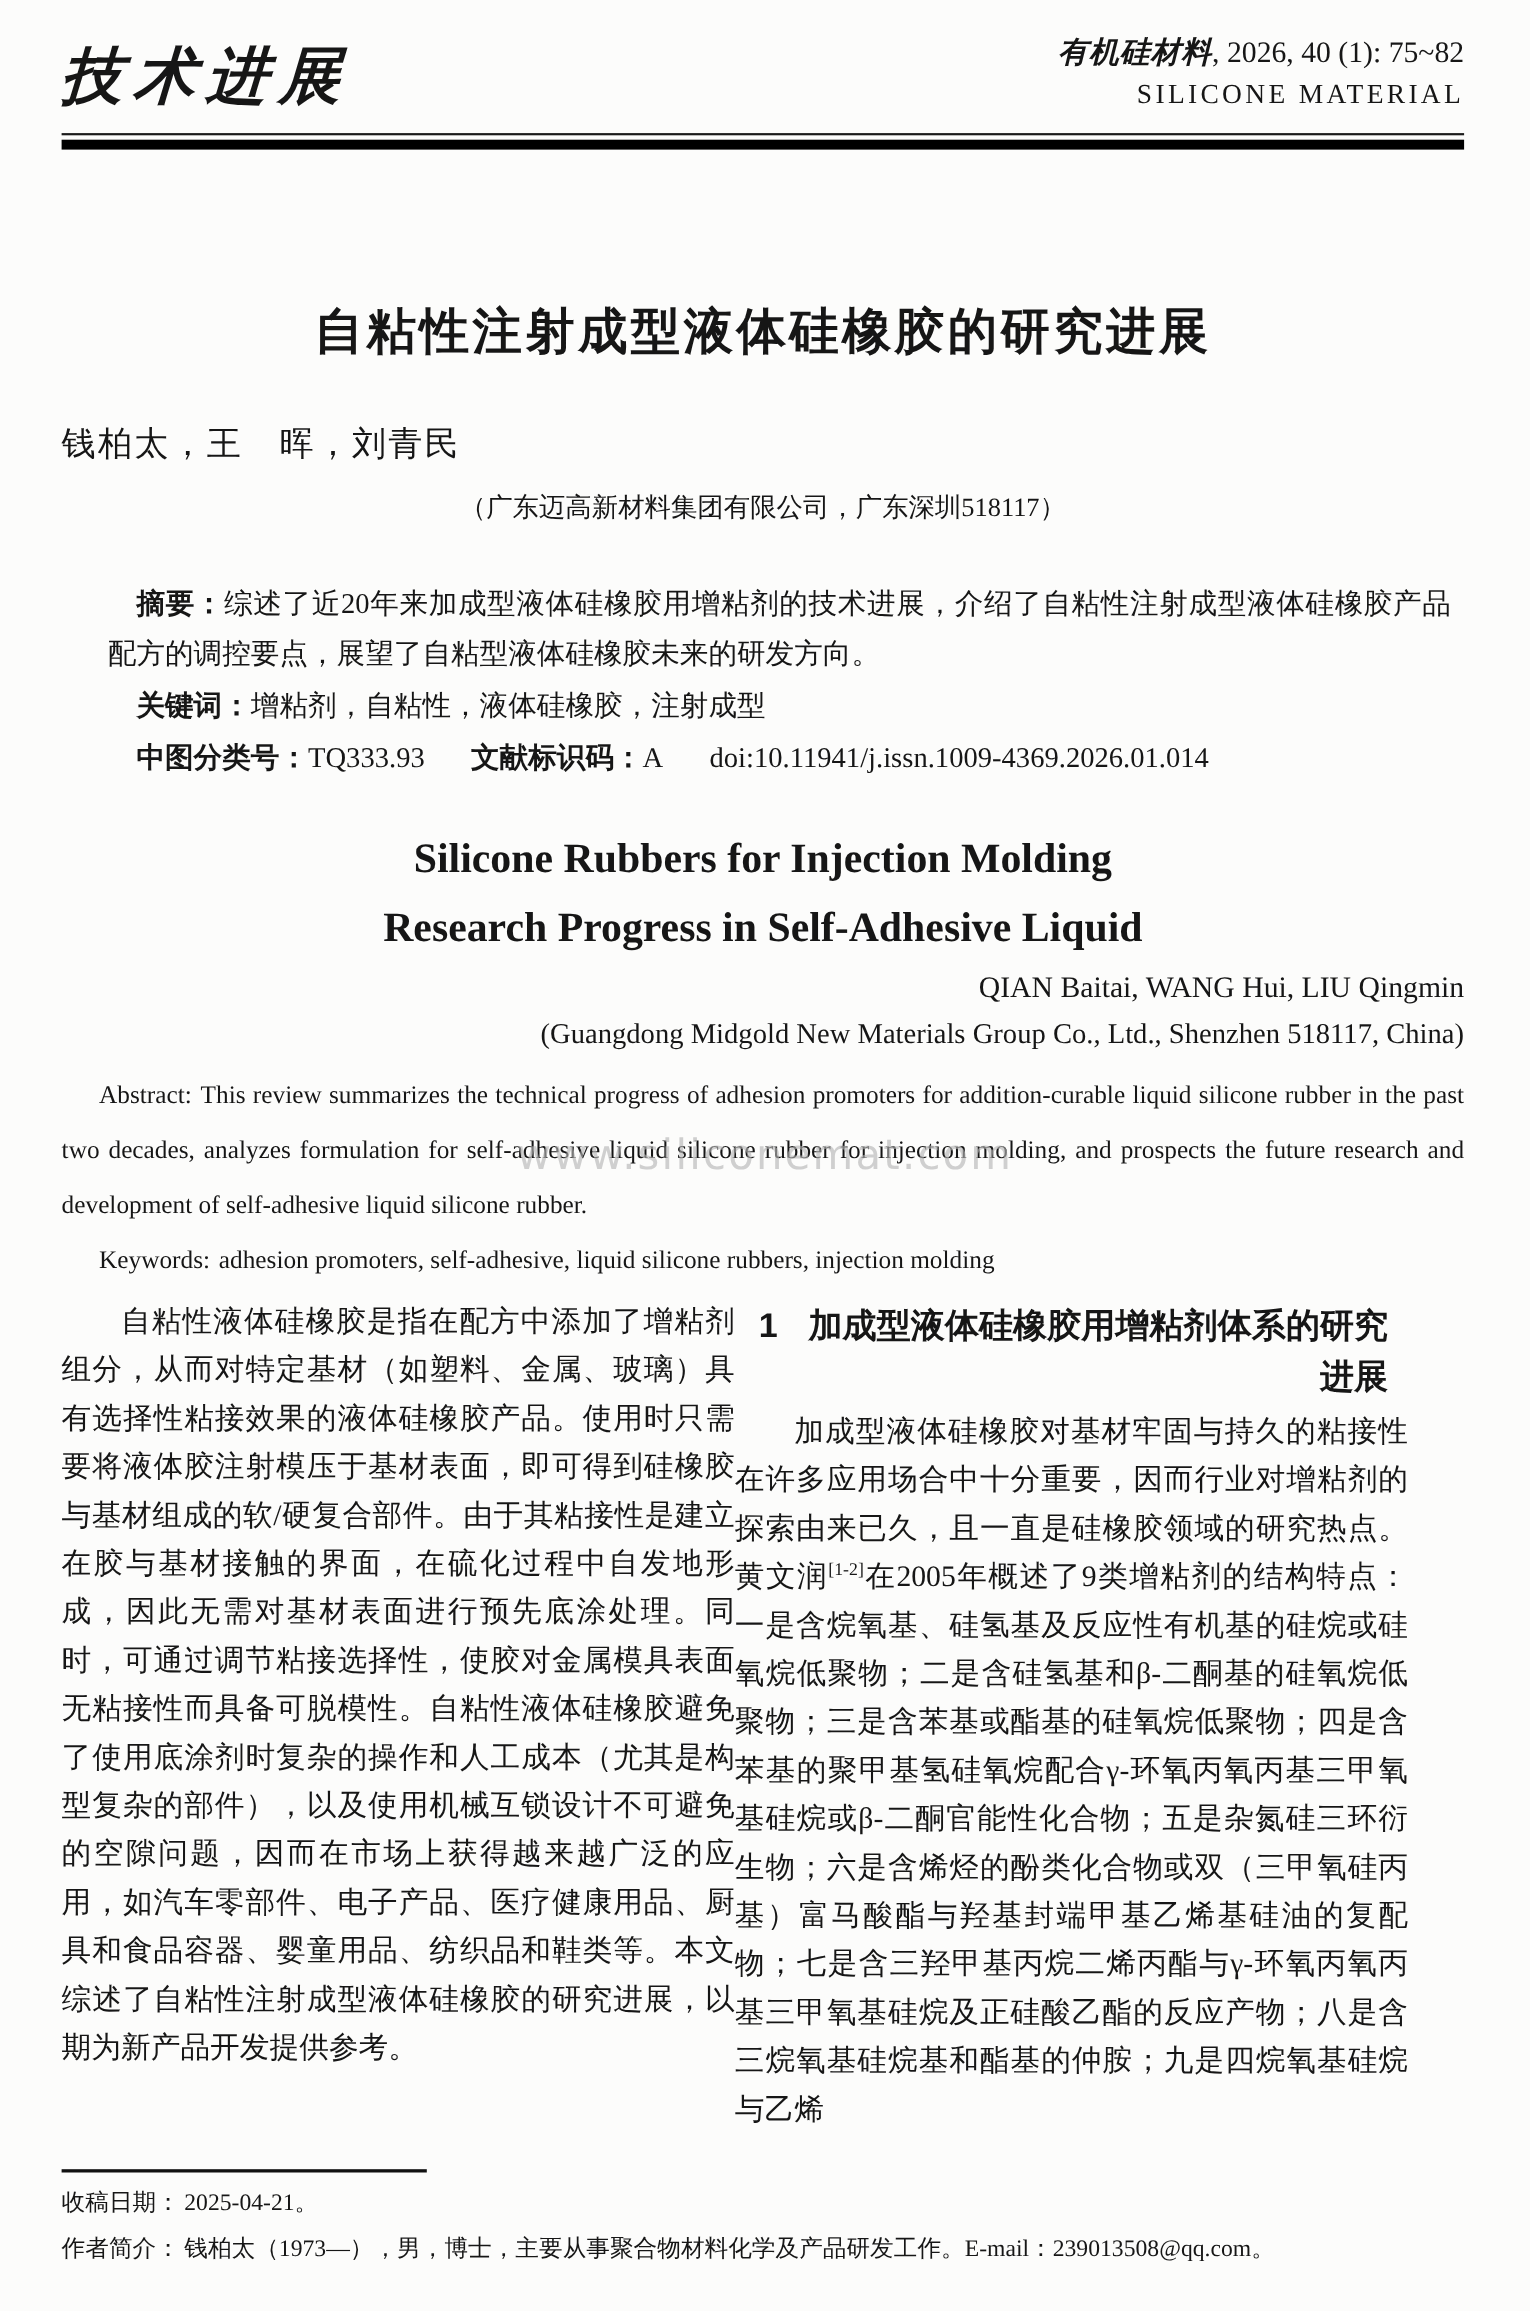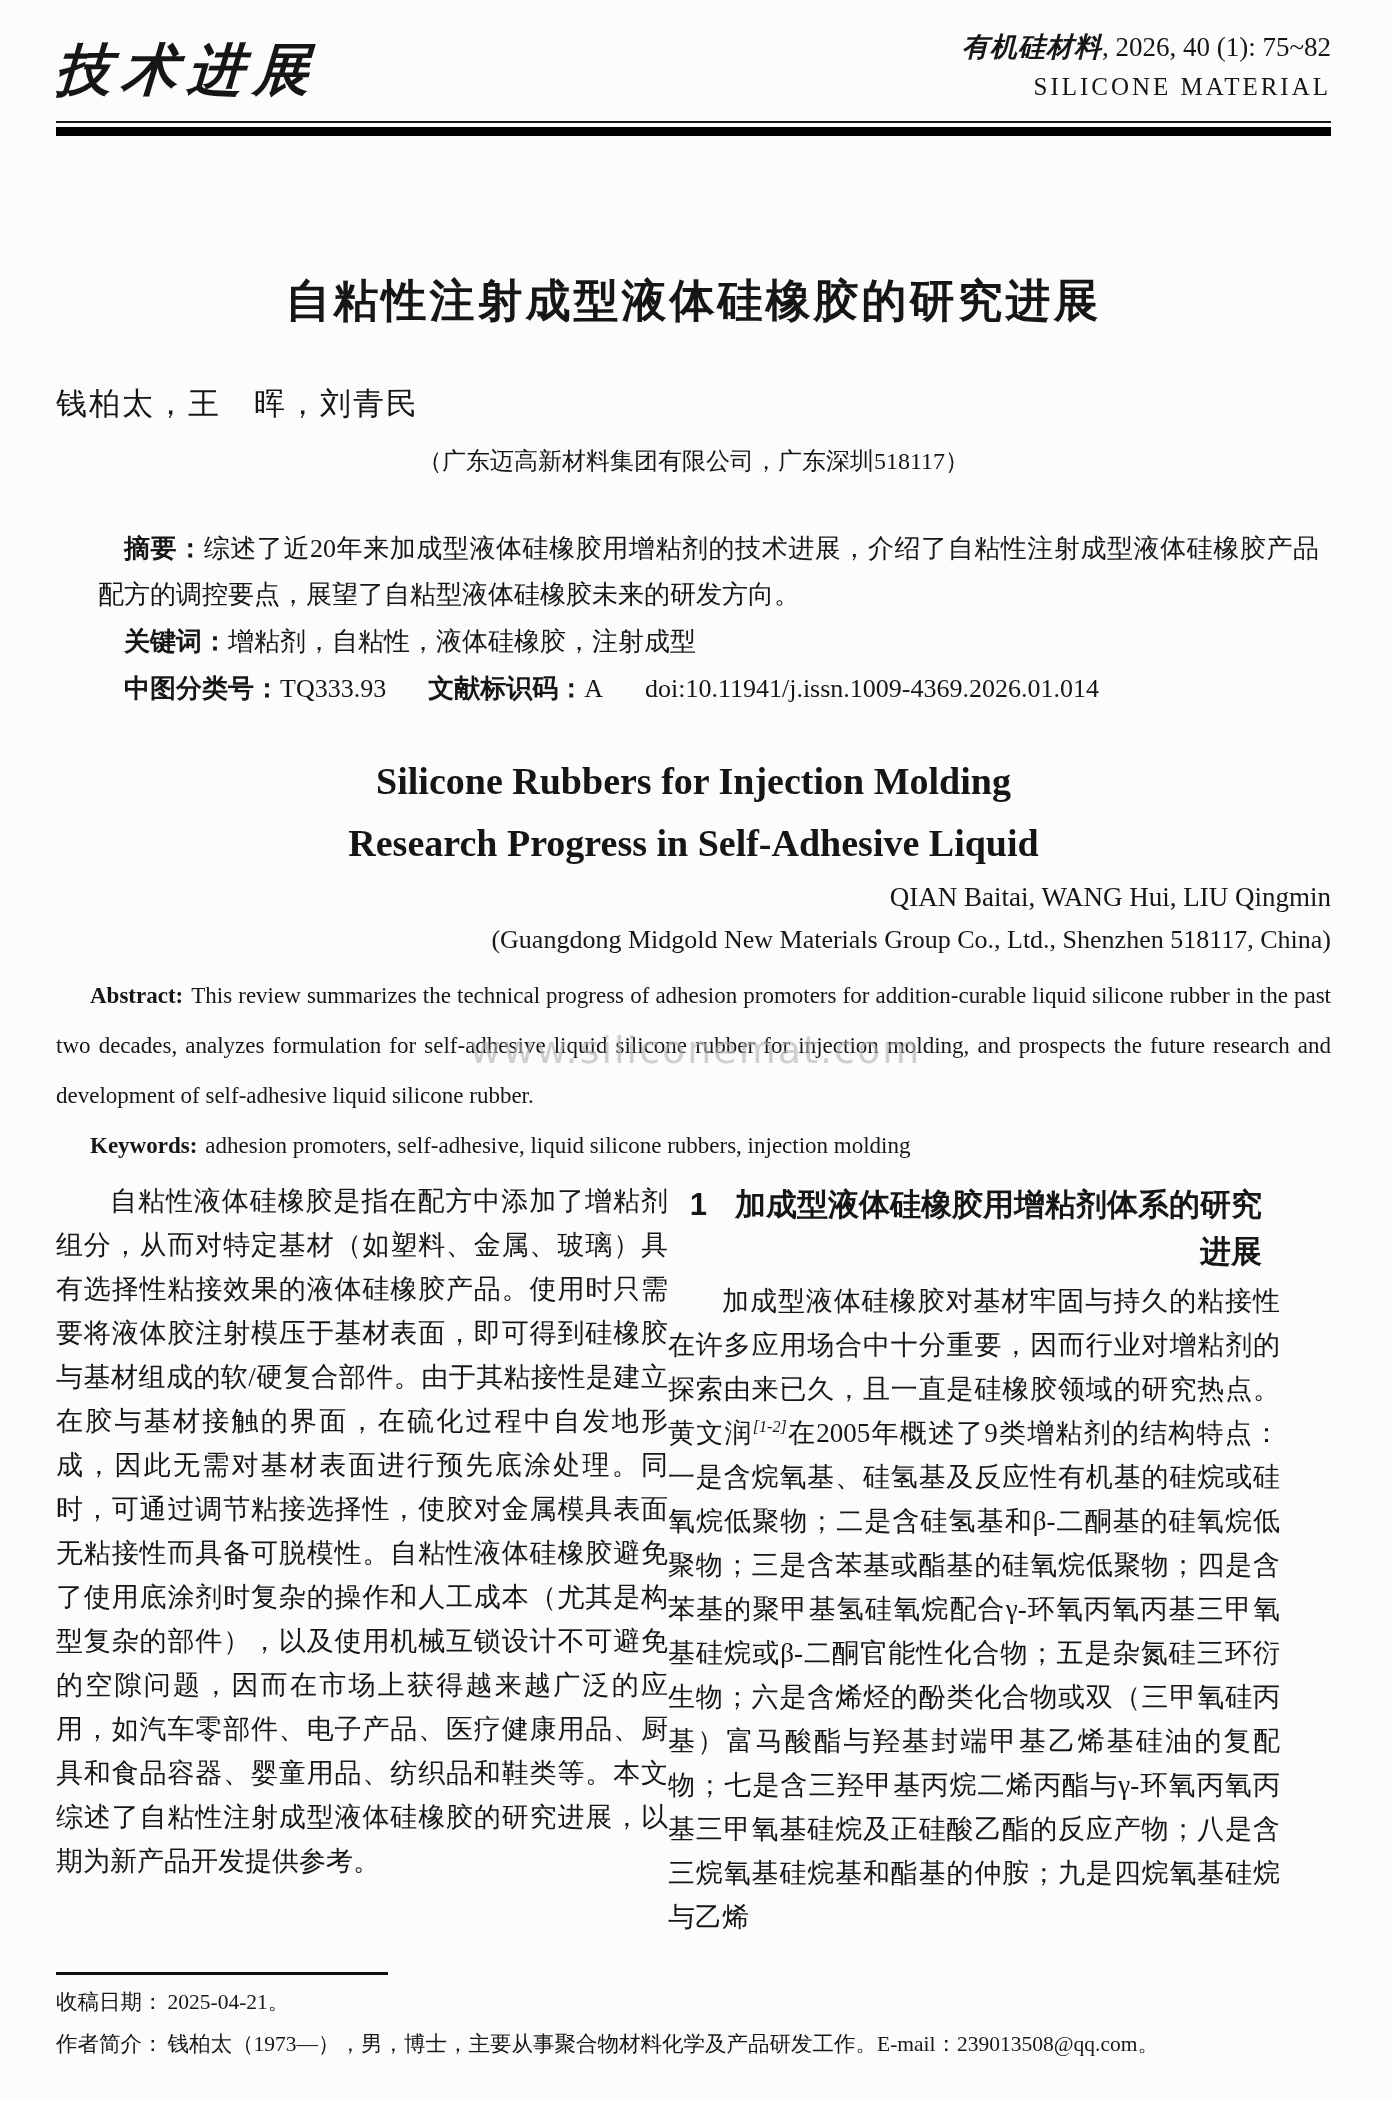--- a/index.html
+++ b/index.html
@@ -49,41 +49,41 @@
 
     
     .title-en { margin-top: 38px; text-align: center; font-weight: bold; font-size: 38px; line-height: 62px; }
     .title-en-line { display: block; }
     .authors-en { margin-top: 8px; text-align: right; font-size: 27px; }
     .affiliation-en { margin-top: 12px; text-align: right; font-size: 26px; }
 
     
     .en-abstract-block { margin-top: 16px; font-size: 23px; line-height: 50px; text-align: justify; }
     .abstract-en, .keywords-en { text-indent: 34px; }
-    .label-en { font-weight: bold; margin-right: 8px; }
+    .label-en { font-weight: normal; margin-right: 8px; }
 
     
     .watermark {
       position: absolute; top: 1028px; left: 50%; transform: translateX(-50%);
       font-family: "DejaVu Sans", sans-serif;
       font-size: 38px; letter-spacing: 2px; color: #b5b5b5; opacity: 0.62;
       white-space: nowrap; pointer-events: none;
     }
 
     
     .columns { display: flex; margin-top: 8px; }
     .col { width: 612px; font-size: 27px; line-height: 44px; text-align: justify; }
     .body-p { text-indent: 2em; }
     .section-heading {
       font-family: Liberation Sans, sans-serif;
       font-weight: 700; font-size: 31px; line-height: 47px;
       text-align: right; margin: 2px 18px 4px 0;
     }
     .section-number { margin-right: 28px; }
-    .ref { font-size: 0.6em; vertical-align: super; line-height: 0; font-style: italic; }
+    .ref { font-size: 0.6em; vertical-align: super; line-height: 0; }
 
     
     .footnote { position: absolute; left: 56px; right: 60px; top: 1972px; }
     .footnote-rule { width: 332px; height: 3px; background: #111; }
     .fn-line { font-size: 21.5px; line-height: 42px; }
     .fn-line:first-of-type { margin-top: 6px; }
     .fn-label { margin-right: 4px; }
   </style>
 </head>
 <body>

